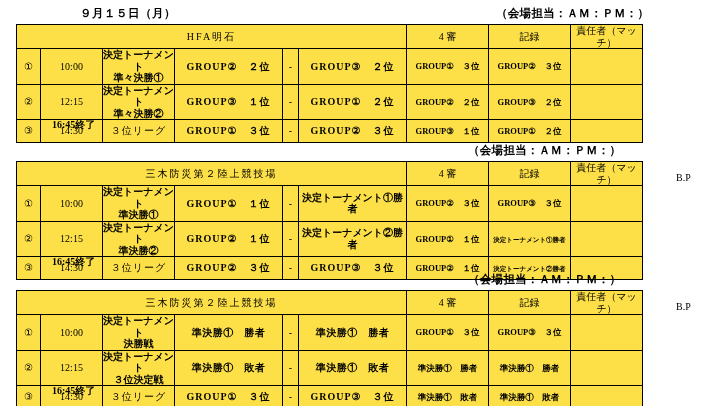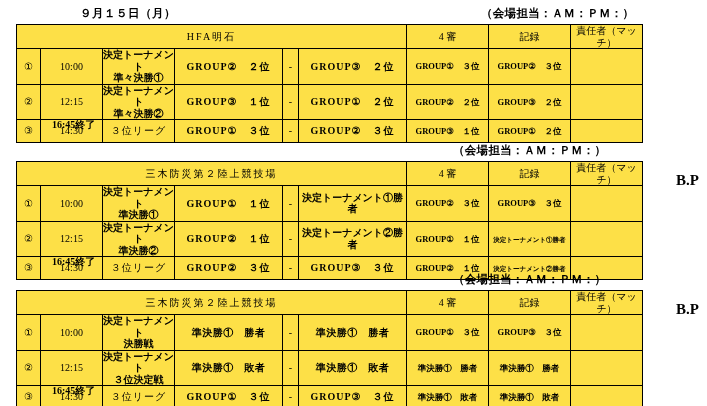--- a/index.html
+++ b/index.html
@@ -32,21 +32,21 @@
     font-weight: bold;
   }
   .hdr .date {
     position: absolute;
     left: 52px;
     top: 0;
     letter-spacing: 0.5px;
   }
   .hdr .charge {
     position: absolute;
-    left: 453px;
+    left: 468px;
     top: 0;
     letter-spacing: 0.3px;
   }
   table.sched {
     position: absolute;
     left: 16px;
     top: 18px;
     border-collapse: collapse;
     table-layout: fixed;
     background: #fde047;
@@ -131,22 +131,22 @@
     font-size: 11px;
   }
   .endtime {
     position: absolute;
     left: 52px;
     font-size: 10px;
     font-weight: bold;
   }
   .bp {
     position: absolute;
-    font-size: 15px;
-    font-weight: bold;
+    font-size: 10px;
+    font-weight: normal;
     text-align: center;
   }
 </style>
 </head>
 <body>
 
 <div class="page">
 
   <div class="block" style="top:6px;padding-left:28px;">
     <div class="hdr">

